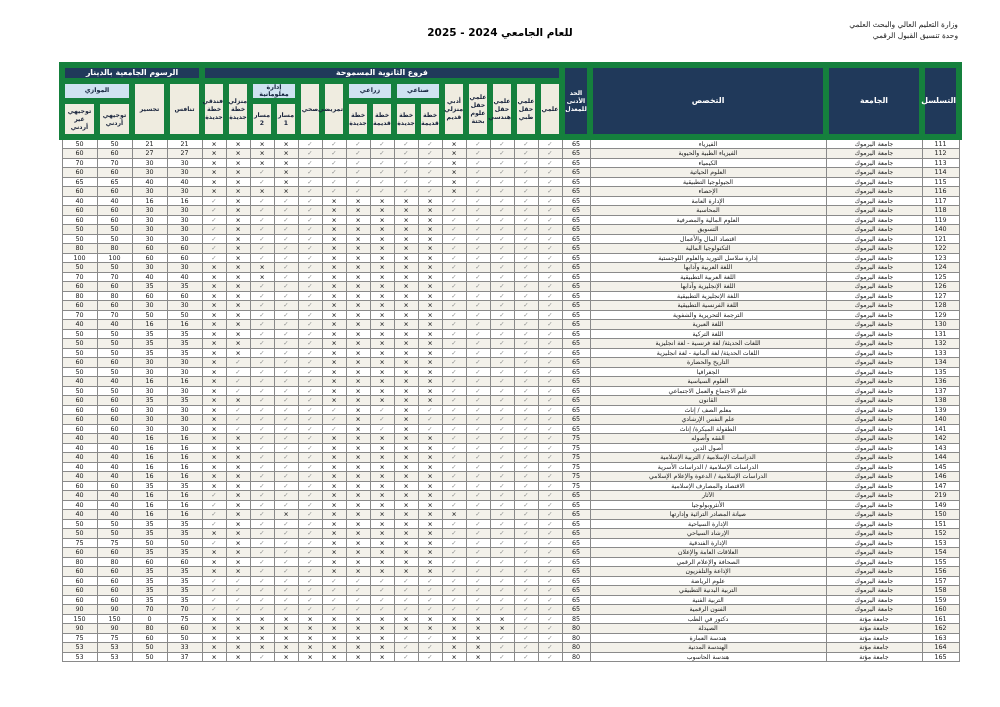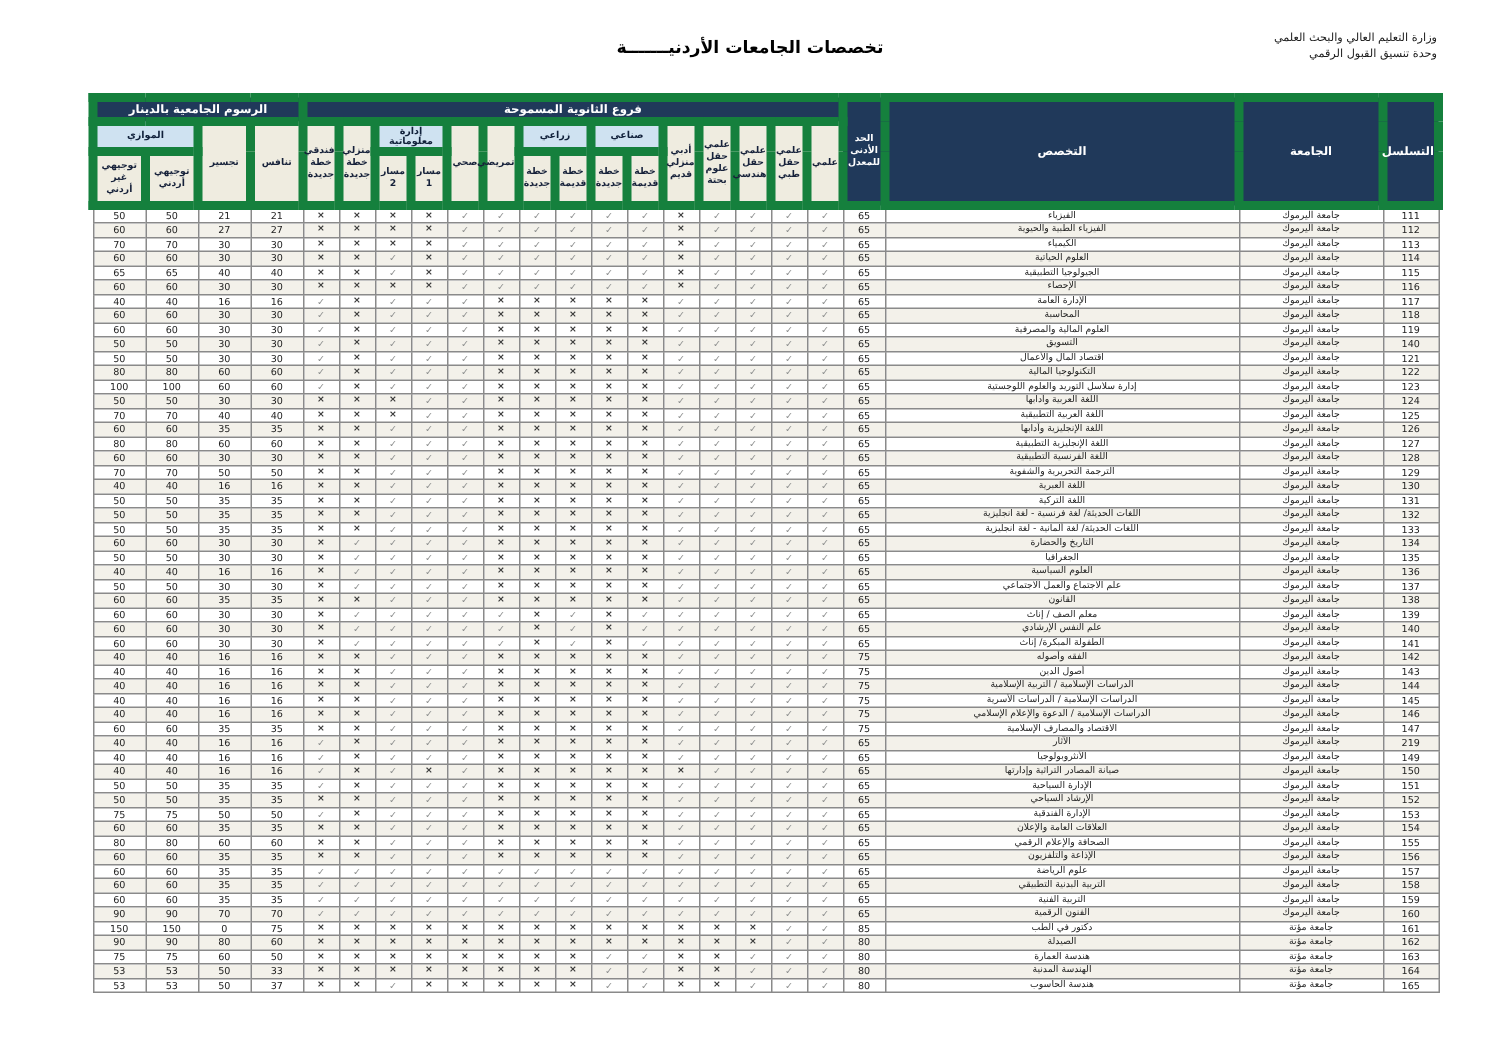--- a/index.html
+++ b/index.html
@@ -28,21 +28,21 @@
 </style>
 </head>
 <body>
 
 <div class="ministry">
   <div>وزارة التعليم العالي والبحث العلمي</div>
   <div>وحدة تنسيق القبول الرقمي</div>
 </div>
 
 <div class="titleblock">
-  <div class="title1">تخصصات الجامعات الأردنيـــــــة</div>
+  <div class="title2">للعام الجامعي  2024 - 2025</div>
 </div>
 
 <div class="tablewrap">
 <table dir="rtl">
   <colgroup>
     <col style="width:37px">
         <col style="width:96px">
         <col style="width:236px">
         <col style="width:28px">
     <col style="width:24px">

